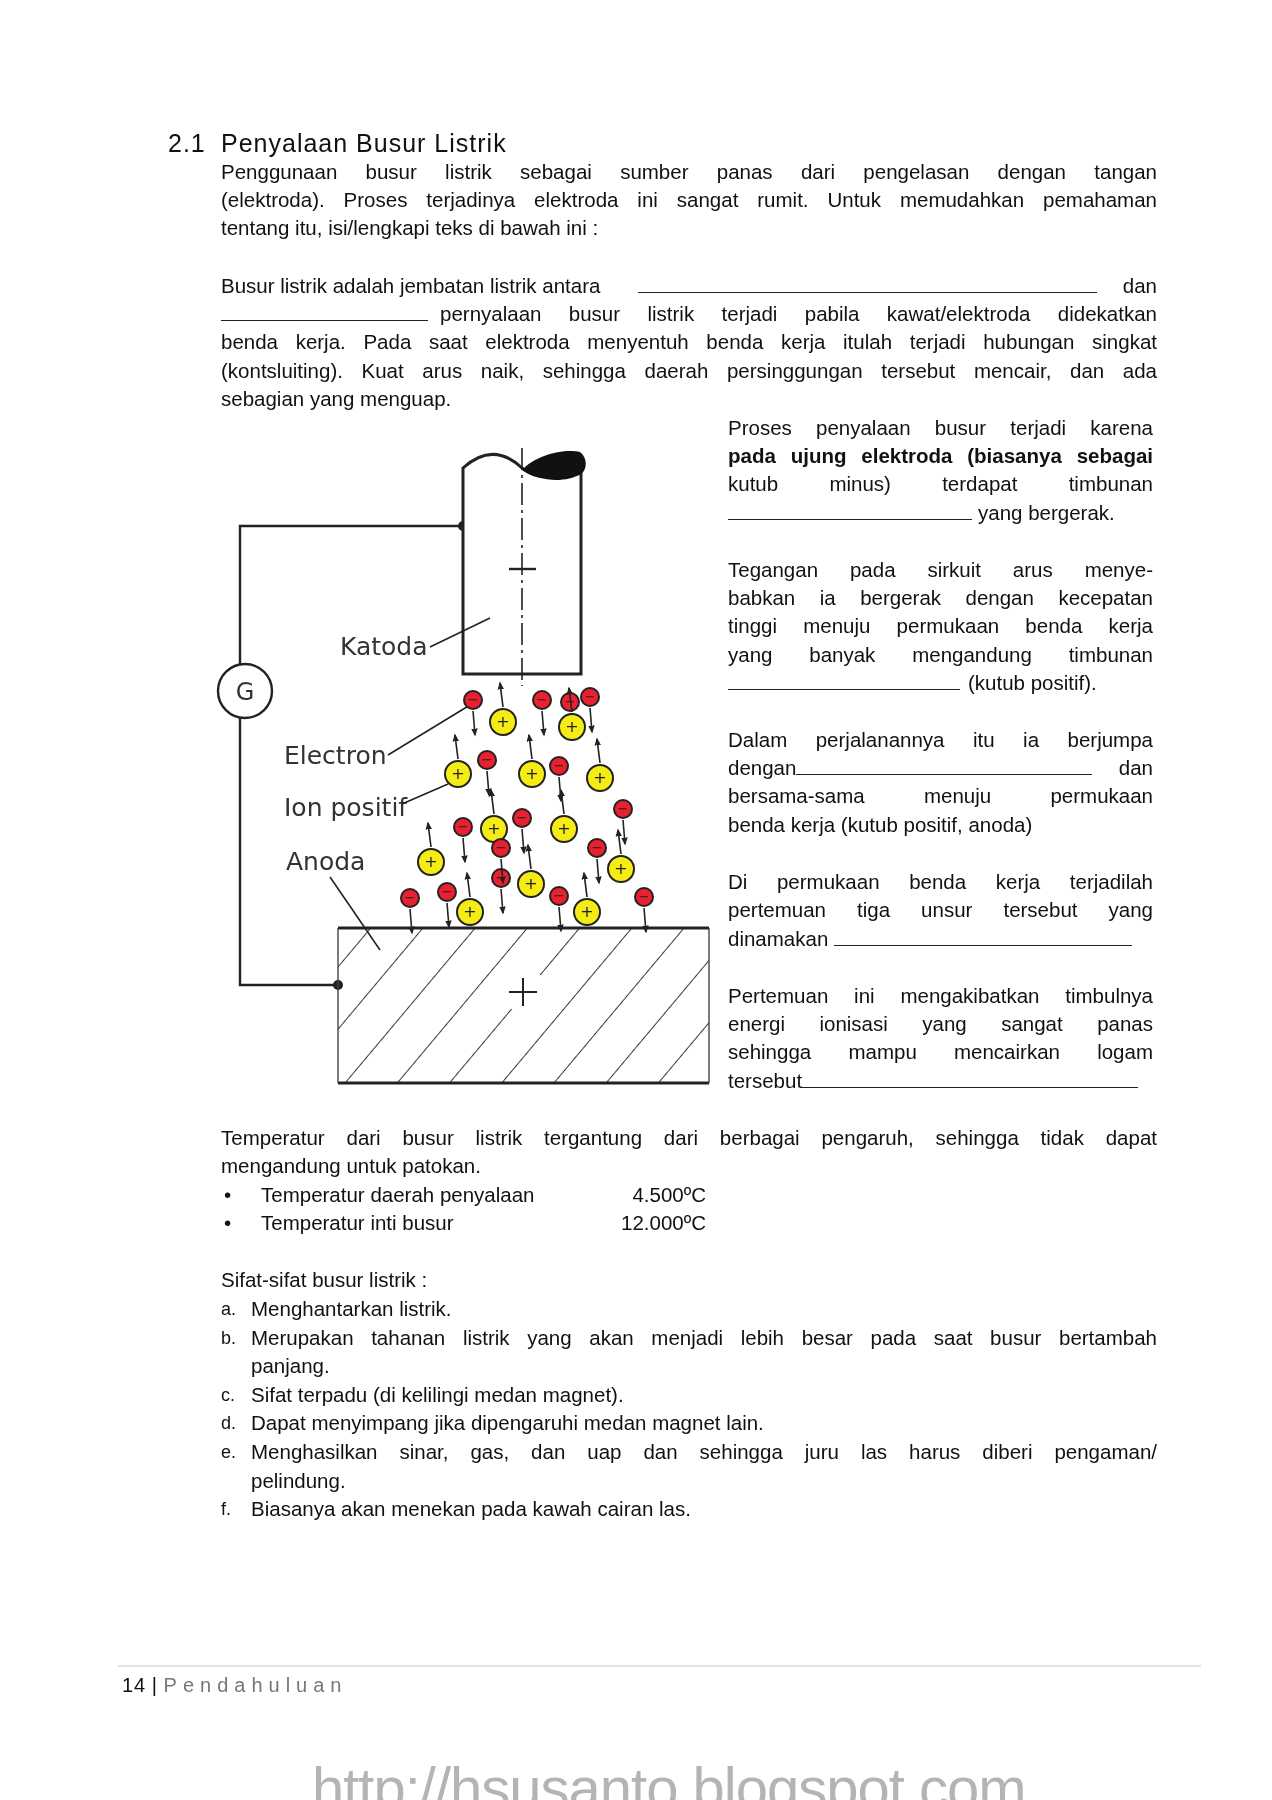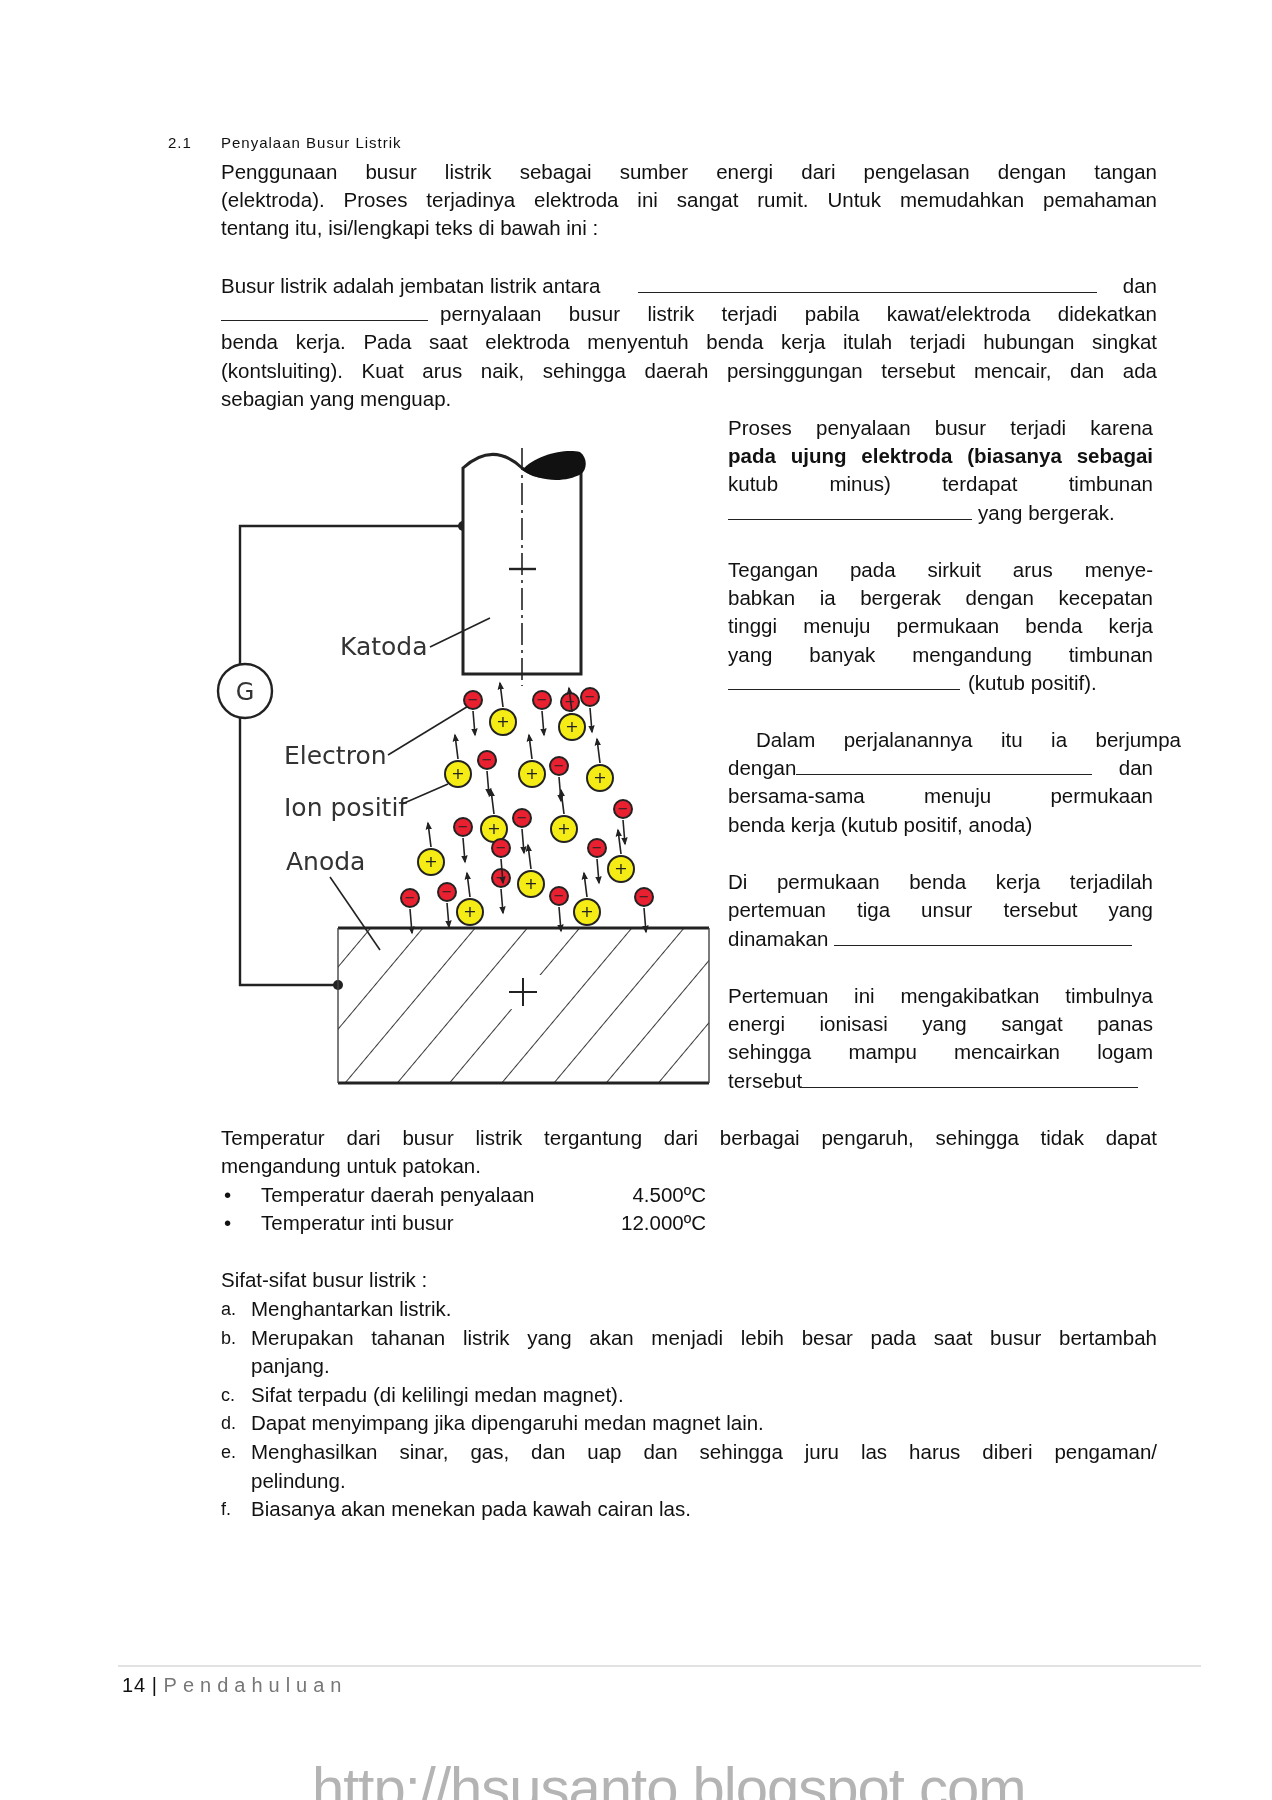--- a/index.html
+++ b/index.html
@@ -1,36 +1,36 @@
 <!DOCTYPE html>
 <html><head>
 <meta charset="utf-8">
 <style>
   html, body { margin:0; padding:0; background:#ffffff; }
   body { width:1272px; height:1800px; position:relative; overflow:hidden;
          font-family:"Liberation Sans", "DejaVu Sans", sans-serif; color:#111; }
   .abs { position:absolute; }
   .line { position:absolute; font-size:20.5px; line-height:28px; white-space:nowrap; }
   .just { position:absolute; font-size:20.5px; line-height:28px; text-align:justify; text-align-last:justify; white-space:nowrap; }
-  .heading { font-size:15px; letter-spacing:1px; }
+  .heading { font-size:25px; letter-spacing:1px; }
   .blank { display:inline-block; border-bottom:1.5px solid #222; height:18px; vertical-align:baseline; }
   .footer-rule { position:absolute; left:118px; width:1083px; top:1665px; height:2px; background:#e2e2e2; }
   .footer { position:absolute; left:122px; top:1672px; font-size:20px; line-height:26px; }
   .footer .pg { color:#111; letter-spacing:1px; }
   .footer .sec { color:#777; letter-spacing:6px; }
   .watermark { position:absolute; left:312px; top:1753px; font-size:58px; line-height:70px; color:#b4b4b4; letter-spacing:-1px; }
   svg text { font-family:"DejaVu Sans", sans-serif; }
 </style>
 </head>
 <body>
 
 <div class="line heading" style="left:168px; top:129px;">2.1</div>
 <div class="line heading" style="left:221px; top:129px;">Penyalaan Busur Listrik</div>
 
-<div class="just" style="left:221px; width:936px; top:158px;">Penggunaan busur listrik sebagai sumber energi dari pengelasan dengan tangan</div>
+<div class="just" style="left:221px; width:936px; top:158px;">Penggunaan busur listrik sebagai sumber panas dari pengelasan dengan tangan</div>
 <div class="just" style="left:221px; width:936px; top:186px;">(elektroda). Proses terjadinya elektroda ini sangat rumit. Untuk memudahkan pemahaman</div>
 <div class="line" style="left:221px; top:214px;">tentang itu, isi/lengkapi teks di bawah ini :</div>
 
 <div class="line" style="left:221px; width:936px; top:272px; display:flex; align-items:baseline;gap:26px;">
   <span>Busur listrik adalah jembatan listrik antara</span>
   <span class="blank" style="flex:1; margin-left:12px;"></span>
   <span>dan</span>
 </div>
 <div class="line" style="left:221px; width:936px; top:300px; display:flex; align-items:baseline;">
   <span class="blank" style="width:207px; margin-right:12px;"></span>
@@ -51,21 +51,21 @@
 
   <div class="just" style="left:728px; width:425px; top:556px;">Tegangan pada sirkuit arus menye-</div>
   <div class="just" style="left:728px; width:425px; top:584px;">babkan ia bergerak dengan kecepatan</div>
   <div class="just" style="left:728px; width:425px; top:612px;">tinggi menuju permukaan benda kerja</div>
   <div class="just" style="left:728px; width:425px; top:641px;">yang banyak mengandung timbunan</div>
   <div class="line" style="left:728px; top:669px; display:flex; align-items:baseline;">
     <span class="blank" style="width:232px; margin-right:8px;"></span>
     <span>(kutub positif).</span>
   </div>
 
-  <div class="just" style="left:728px; width:425px; top:726px;margin-left:28px;">Dalam perjalanannya itu ia berjumpa</div>
+  <div class="just" style="left:728px; width:425px; top:726px;">Dalam perjalanannya itu ia berjumpa</div>
   <div class="line" style="left:728px; width:425px; top:754px; display:flex; align-items:baseline;">
     <span>dengan</span>
     <span class="blank" style="width:296px;"></span>
     <span style="flex:1;"></span>
     <span>dan</span>
   </div>
   <div class="just" style="left:728px; width:425px; top:782px;">bersama-sama menuju permukaan</div>
   <div class="line" style="left:728px; top:811px;">benda kerja (kutub positif, anoda)</div>
 
   <div class="just" style="left:728px; width:425px; top:868px;">Di permukaan benda kerja terjadilah</div>

